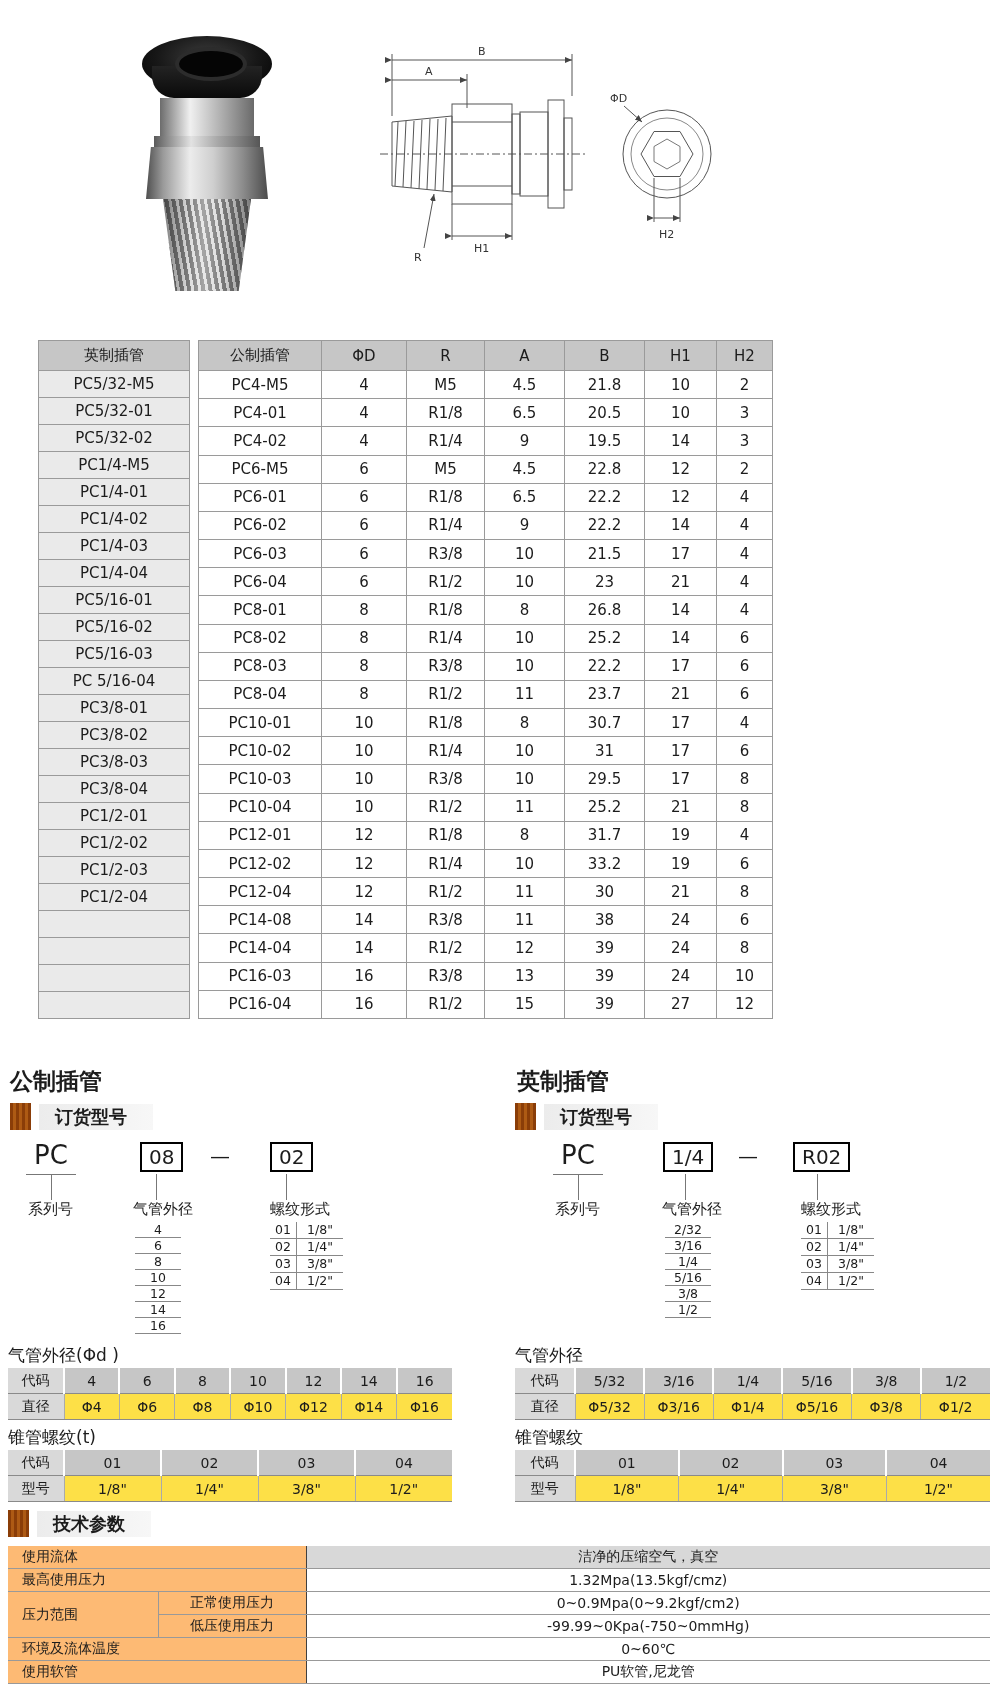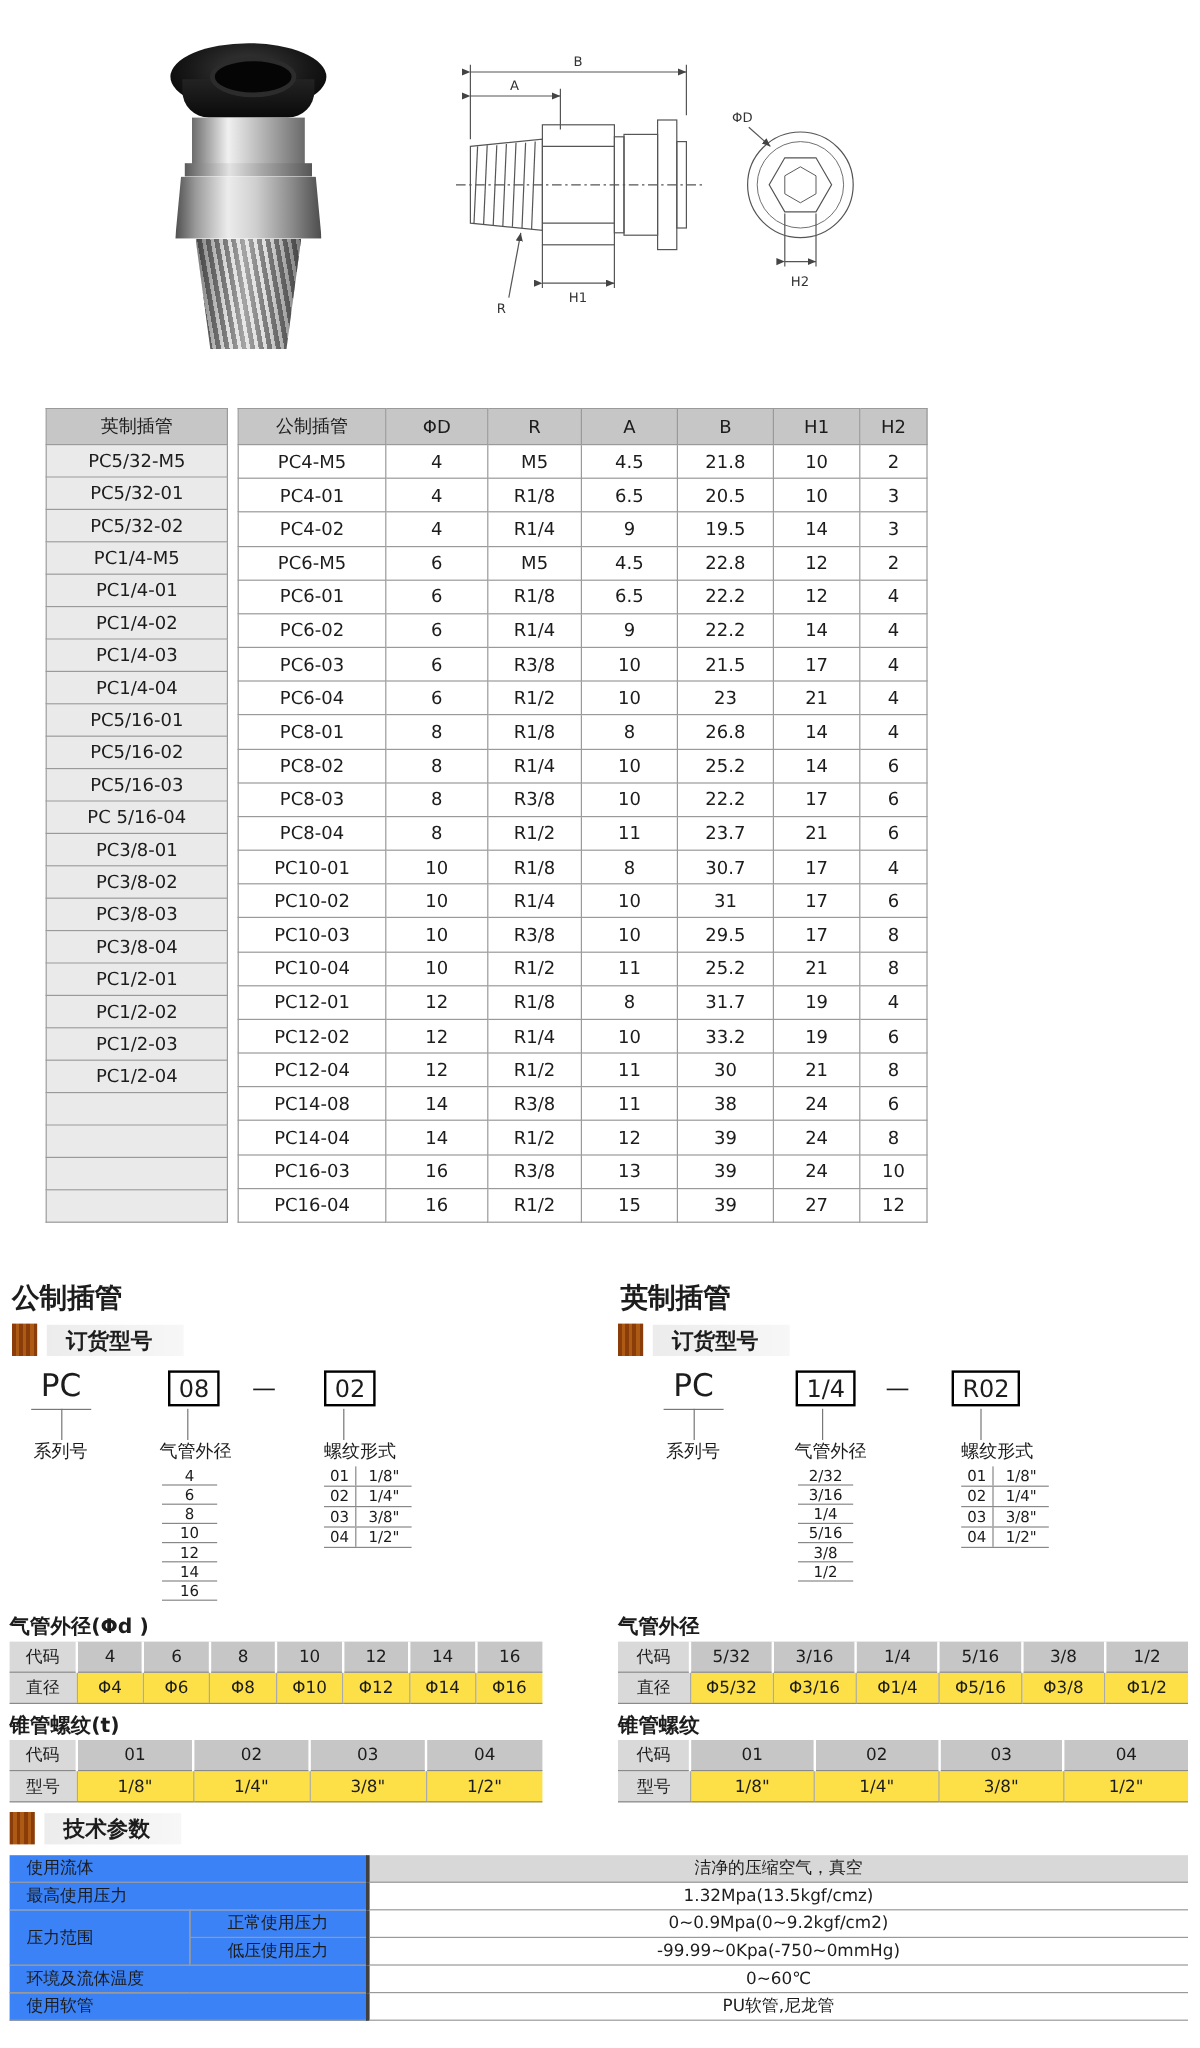--- a/index.html
+++ b/index.html
@@ -56,34 +56,34 @@
   .vline{position:absolute;width:1px;background:#777}
   .plab{position:absolute;font-size:15px}
   .odlist{position:absolute;width:46px}
   .odi{height:15px;line-height:15px;font-size:12.5px;text-align:center;border-bottom:1px solid #888}
   .thlist{position:absolute}
   .thr{display:flex;height:16px;line-height:16px;font-size:12.5px;border-bottom:1px solid #888}
   .thc{width:26px;text-align:center;border-right:1px solid #888}
   .ths{width:46px;text-align:center}
 
   
-  .minititle{position:absolute;font-size:17px;font-weight:bold}
+  .minititle{position:absolute;font-size:17px;font-weight:normal}
   table.mini{position:absolute;border-collapse:collapse;table-layout:fixed}
   table.mini th{font-weight:400;font-size:14px;background:#d9d9d9;border-bottom:1px solid #8a8a8a;height:23px}
   table.mini td{height:23px;text-align:center;font-size:14px;border-bottom:1px solid #8a8a8a;padding:0}
   table.mini tr.hd td{background:#c6c6c6;border-left:2px solid #fff}
   table.mini tr.vl td{background:#fde047;border-left:1px solid #aaa}
 
   
   #techlabel{left:8px;top:1510px}
   table.tech{position:absolute;left:8px;top:1546px;width:982px;border-collapse:collapse;table-layout:fixed}
   table.tech td{height:22px;font-size:14px;border-bottom:1px solid #999;padding:0}
-  table.tech td.lab{background:#3b82f6;padding-left:14px;text-align:left}
+  table.tech td.lab{background:#fdba74;padding-left:14px;text-align:left}
   table.tech td.sub{border-left:1px solid #999;text-align:center;padding-left:0}
-  table.tech td.val{text-align:center;border-left:3px solid #404040}
+  table.tech td.val{text-align:center;border-left:1px solid #404040}
   table.tech td.gray{background:#d8d8d8}
 </style>
 </head>
 <body>
 
 <div class="abs" id="photo">
   <div class="cap"></div>
   <div class="capbody"></div>
   <div class="hole"></div>
   <div class="collet"></div>

